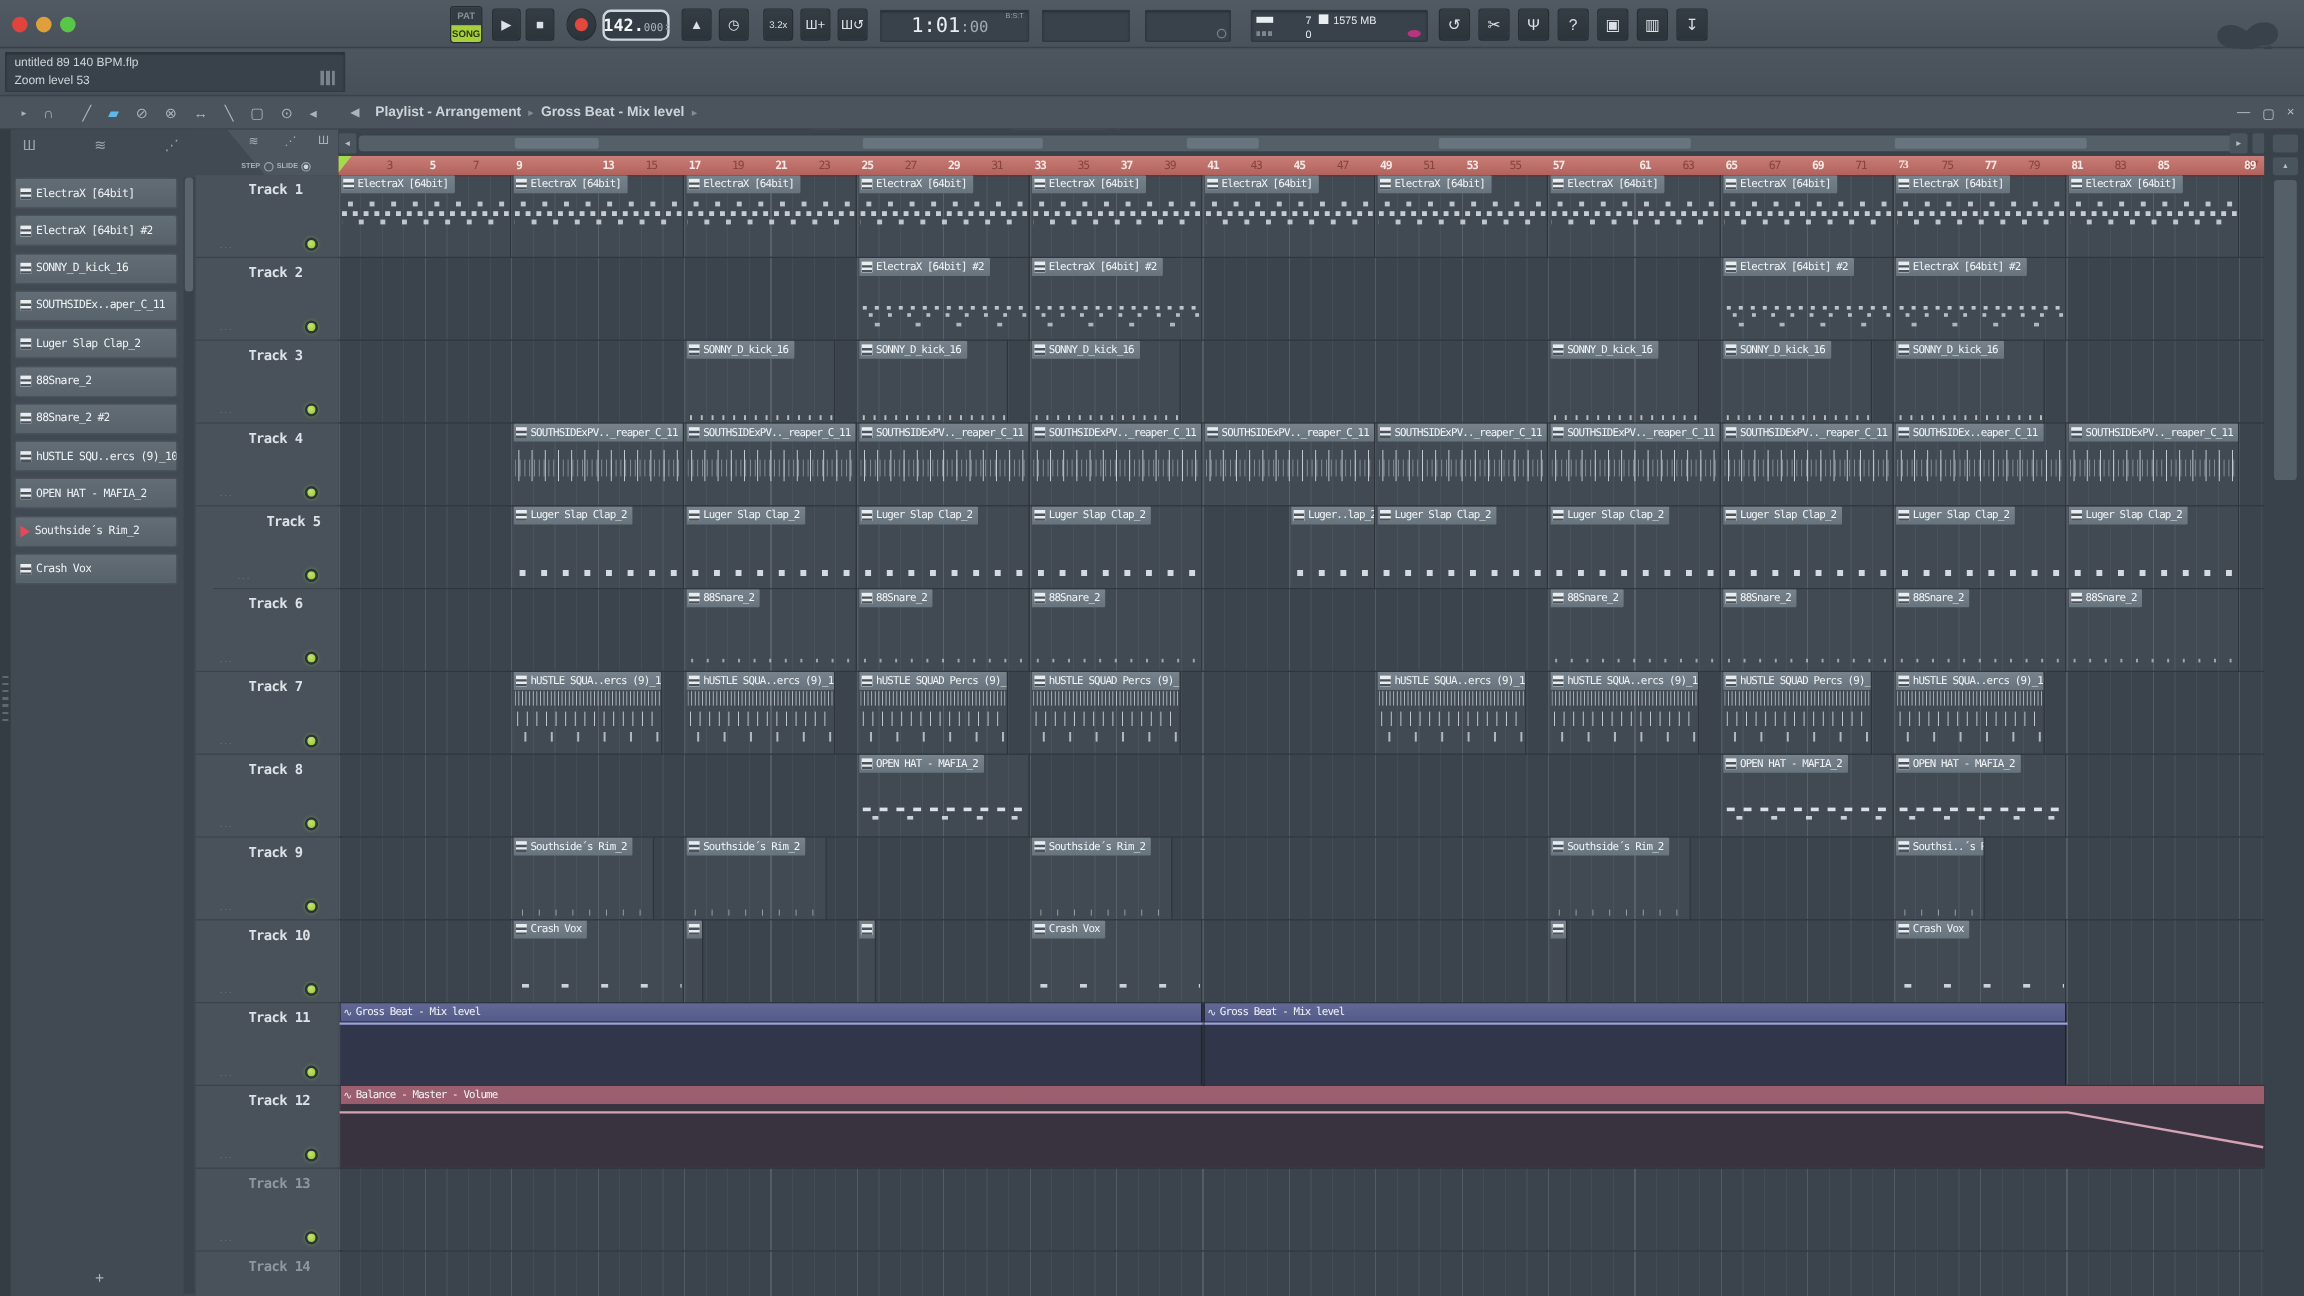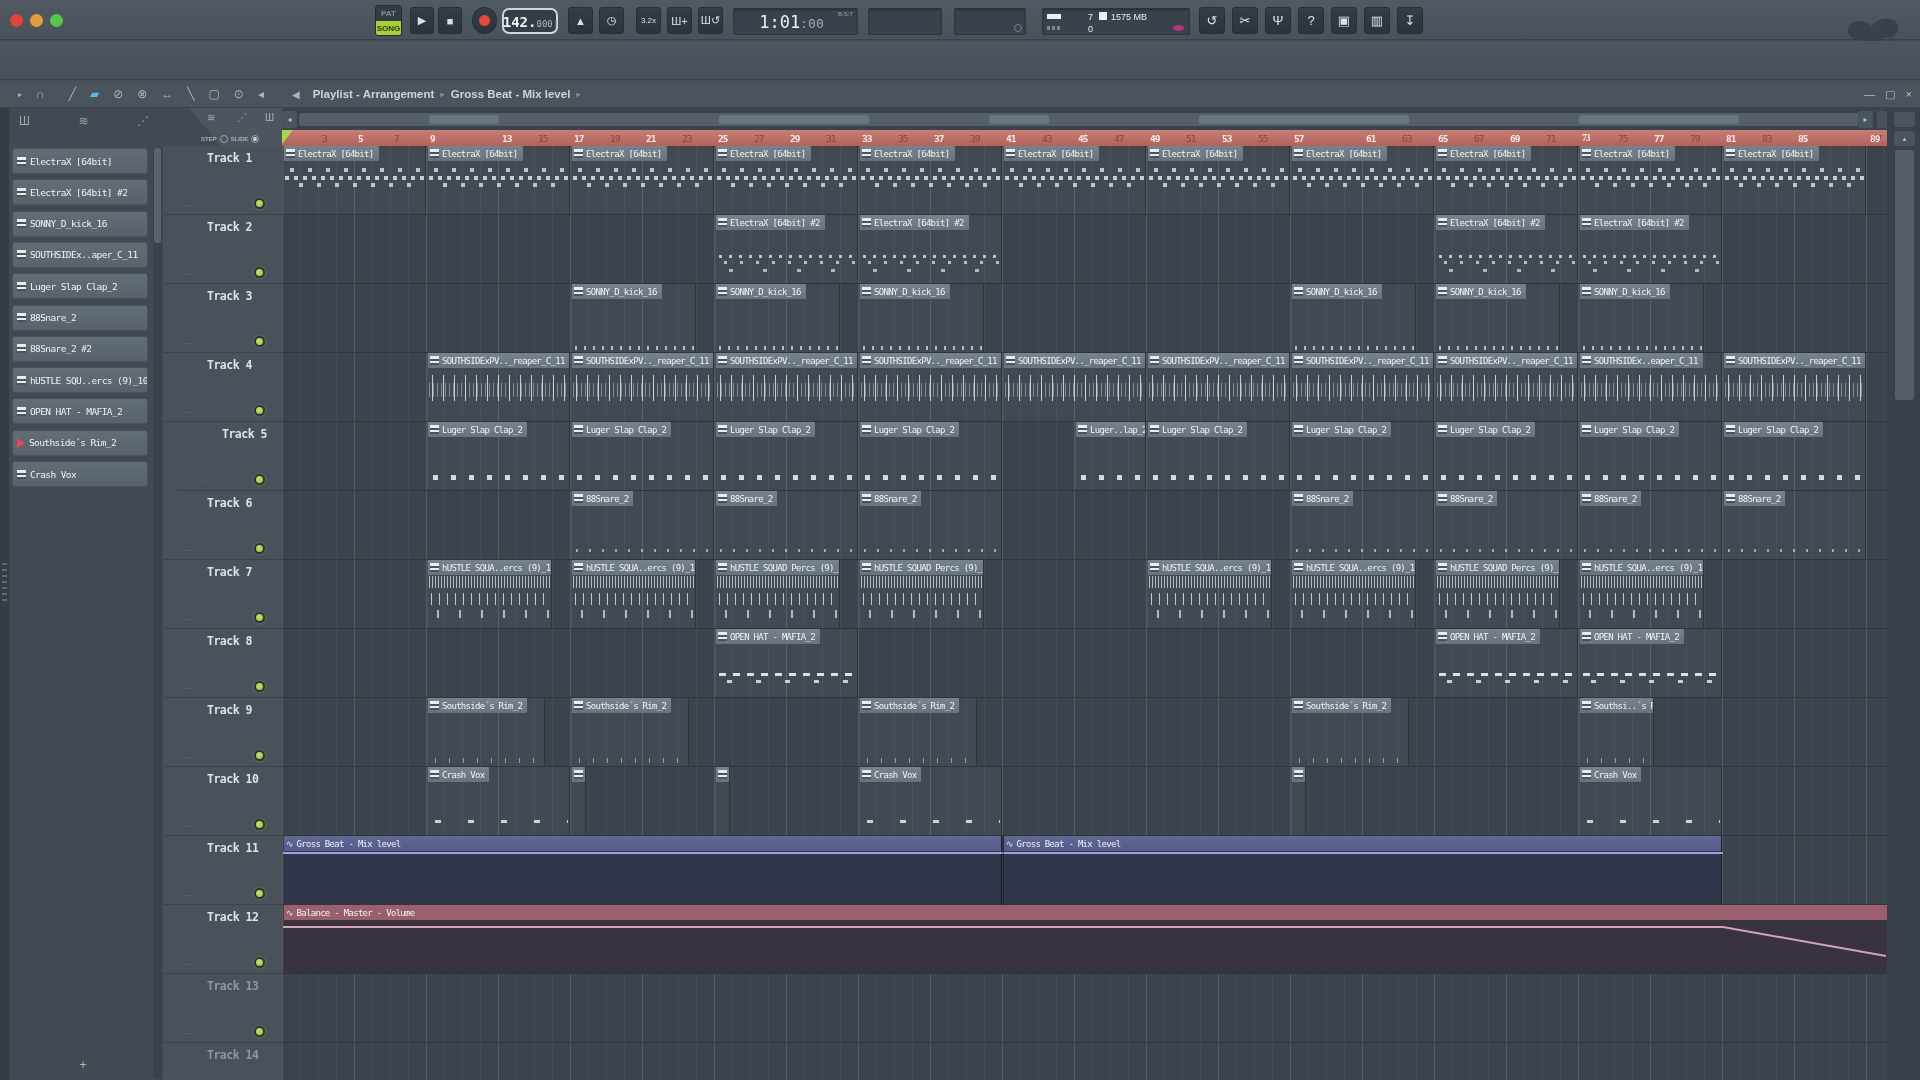--- a/index.html
+++ b/index.html
@@ -283,20 +283,25 @@
         </div>
       </div>
     <div id="logo">
       <svg width="70" height="64" viewBox="0 0 70 64">
           <path d="M30 18 C20 10 8 12 6 20 C4 28 14 34 24 32 C20 40 26 48 34 46 C30 38 36 30 44 30 C54 30 60 22 54 14 C48 8 36 10 30 18 Z M44 32 C50 44 46 58 40 62 L44 63 C52 56 56 42 50 30 Z" fill="#39424a"></path>
         </svg>
     </div>
   </div>
 
   <div id="row2">
+    <div id="hintpanel" class="recessed">
+      <div class="l1">untitled 89 140 BPM.flp</div>
+      <div class="l2">Zoom level 53</div>
+      <div class="pk"></div>
+    </div>
     <div class="knob" style="left:295px;">
         <span class="ind"></span>
       </div>
     <div class="knob" style="left:338px;border-style:dotted;">
         <span class="ind"></span>
       </div>
     <div id="slider">
         <span class="h"></span>
       </div>
     <div id="row2icons">

